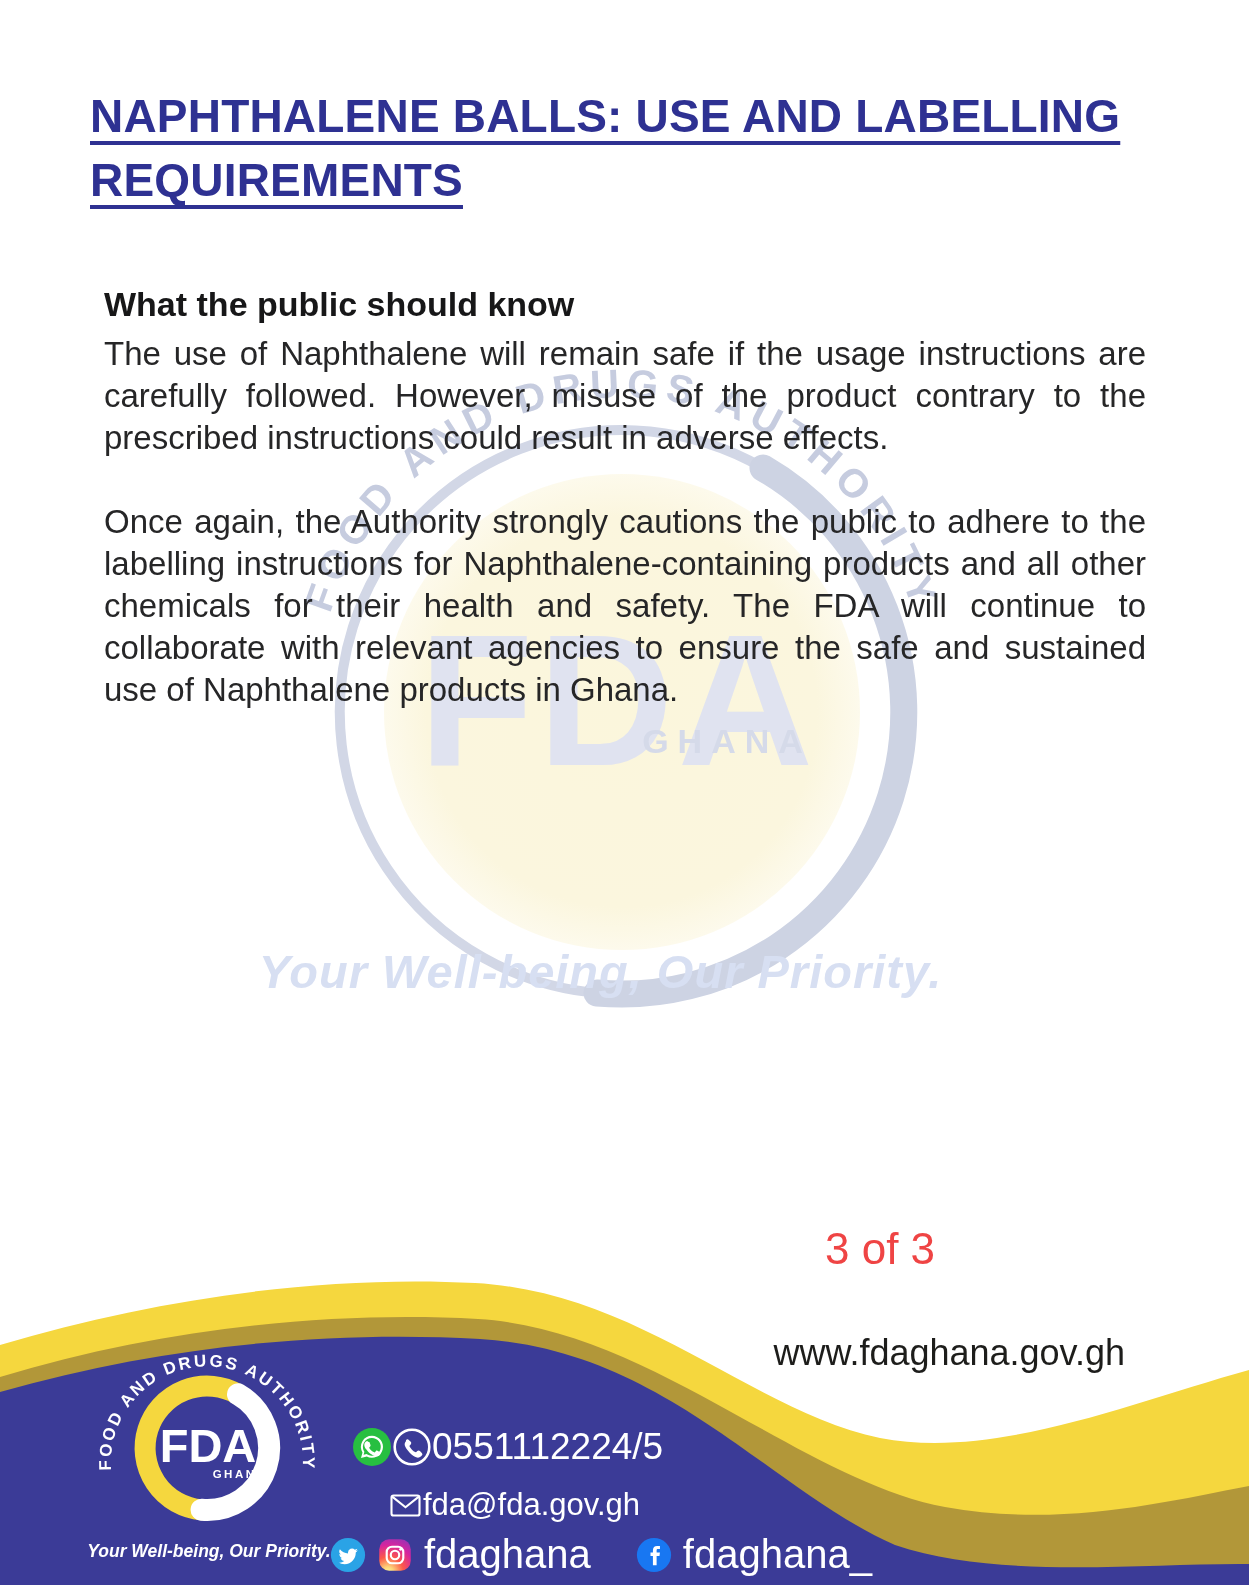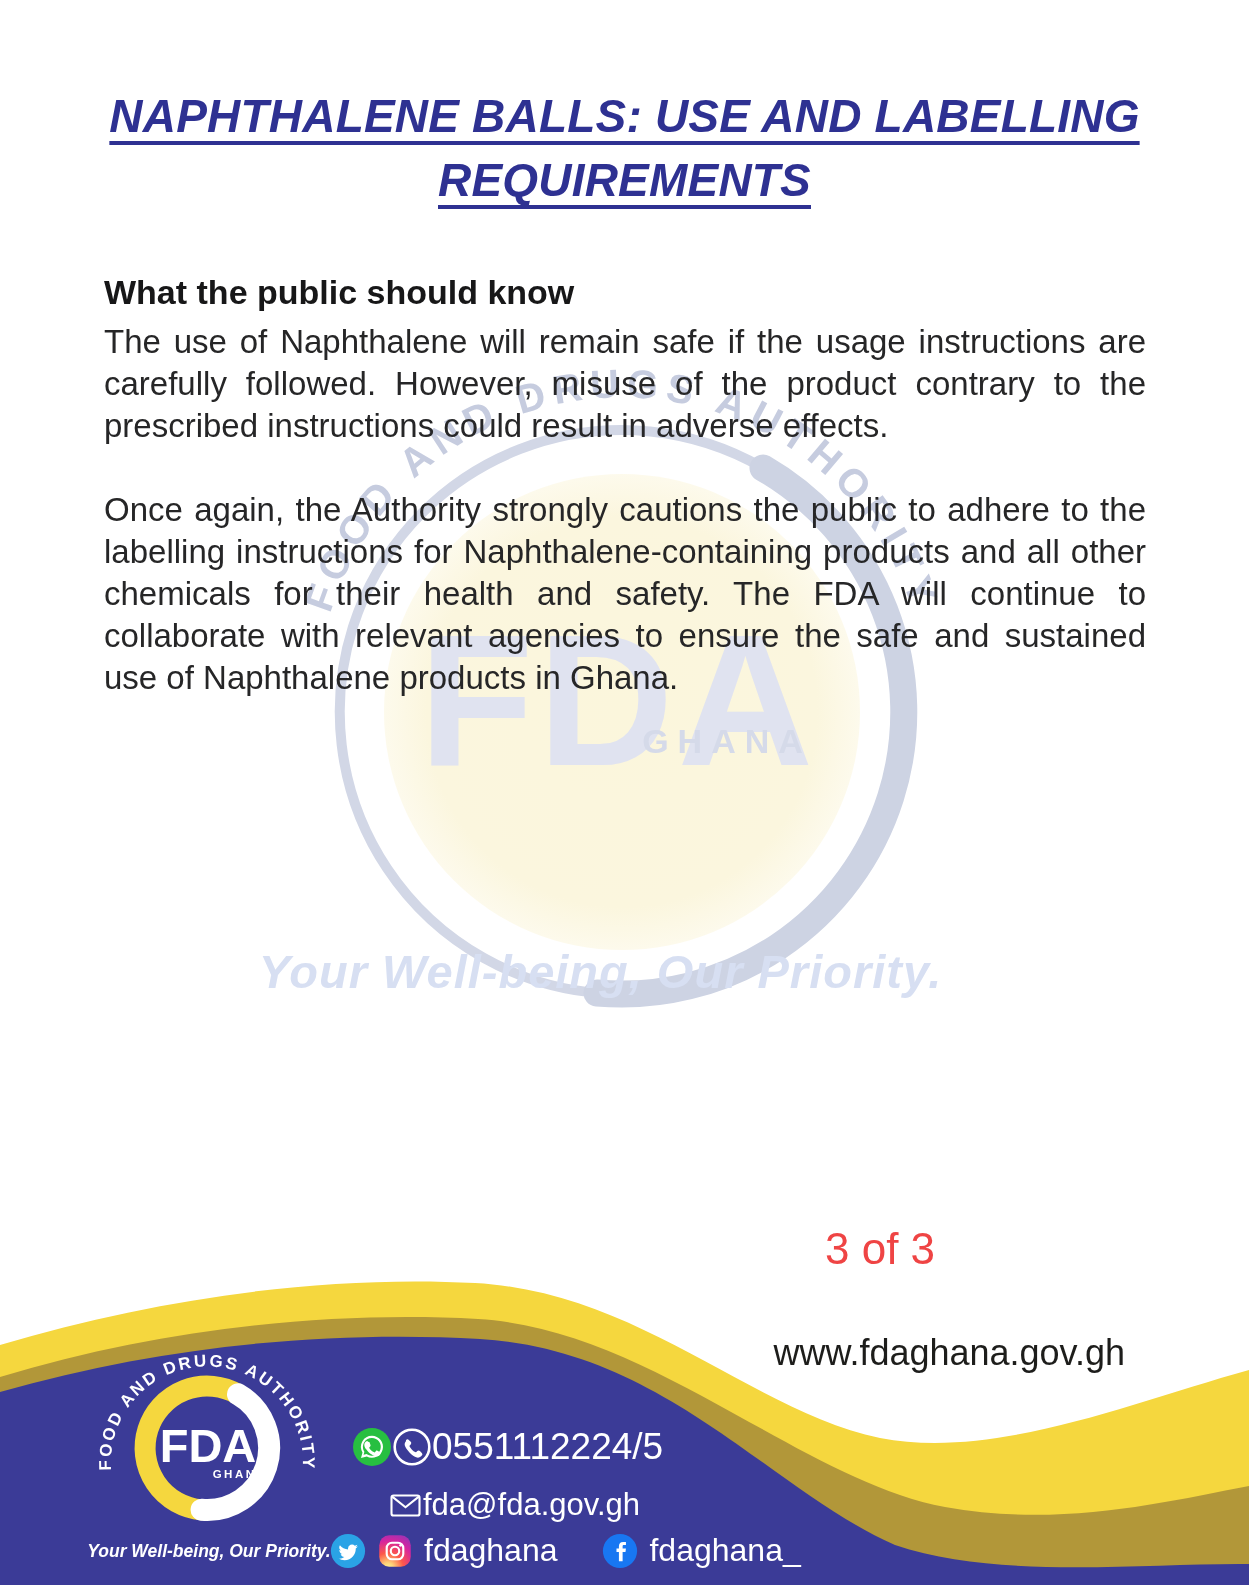--- a/index.html
+++ b/index.html
@@ -10,27 +10,27 @@
   
   .wm-svg{position:absolute;left:0;top:0;z-index:0;}
   .wm-tagline{
     position:absolute;top:944px;left:-24px;width:1249px;text-align:center;
     z-index:0;font-style:italic;font-weight:bold;font-size:47px;
     color:#D7DFF2;letter-spacing:1px;
   }
   
   .title{
     position:absolute;top:84px;left:90px;right:90px;z-index:1;
-    text-align:center;font-weight:bold;font-size:46px;line-height:1.4;
+    text-align:left;font-weight:bold;font-size:46px;line-height:1.4;
     color:#2E3192;letter-spacing:0.2px;
-    text-decoration:underline;text-decoration-thickness:4px;text-underline-offset:9px;font-style:italic;
+    text-decoration:underline;text-decoration-thickness:4px;text-underline-offset:9px;
   }
   
   .body{
-    position:absolute;left:104px;top:271px;width:1042px;z-index:1;
+    position:absolute;left:104px;top:283px;width:1042px;z-index:1;
     color:#262627;font-size:33px;line-height:42px;
   }
   .body .heading{font-size:34px;font-weight:bold;color:#171718;margin:0 0 8px 0;}
   .body p{margin:0 0 42px 0;text-align:justify;}
   .signature{margin-top:34px;line-height:48px;}
   .sig-bold{font-weight:bold;font-size:35px;}
   
   .page-num{position:absolute;top:1224px;left:825px;z-index:1;font-size:44px;color:#ef4444;}
   .website{position:absolute;top:1332px;right:124px;z-index:3;font-size:36px;color:#1D1D1B;}
   
@@ -38,21 +38,21 @@
   
   .footer-logo{position:absolute;left:92px;top:1336px;z-index:3;}
   .logo-tagline{
     position:absolute;left:86px;top:1541px;width:246px;text-align:center;z-index:3;
     color:#ffffff;font-style:italic;font-weight:bold;font-size:17.5px;
   }
   
   .contact{position:absolute;z-index:3;display:flex;align-items:center;color:#ffffff;}
   .row-phone {left:352px;top:1426px;font-size:37px;}
   .row-email {left:388px;top:1487px;font-size:31px;}
-  .row-social{left:330px;top:1532px;gap:11px;font-size:32px;}
+  .row-social{left:330px;top:1532px;gap:11px;font-size:40px;}
   .row-social .fb-gap{margin-left:34px;}
   .contact .ic{display:block;}
 </style>
 </head>
 <body>
 
 <div class="page">
 
   <svg class="wm-svg" width="1249" height="1585" viewBox="0 0 1249 1585" aria-hidden="true">
     <defs>

